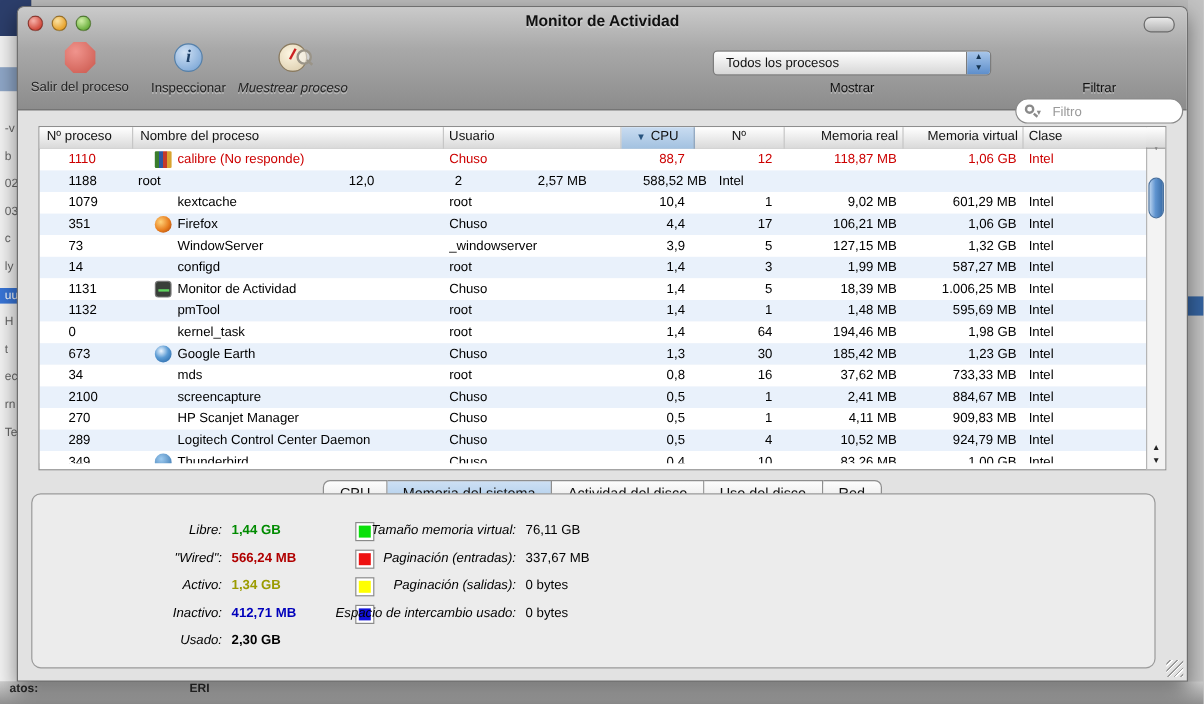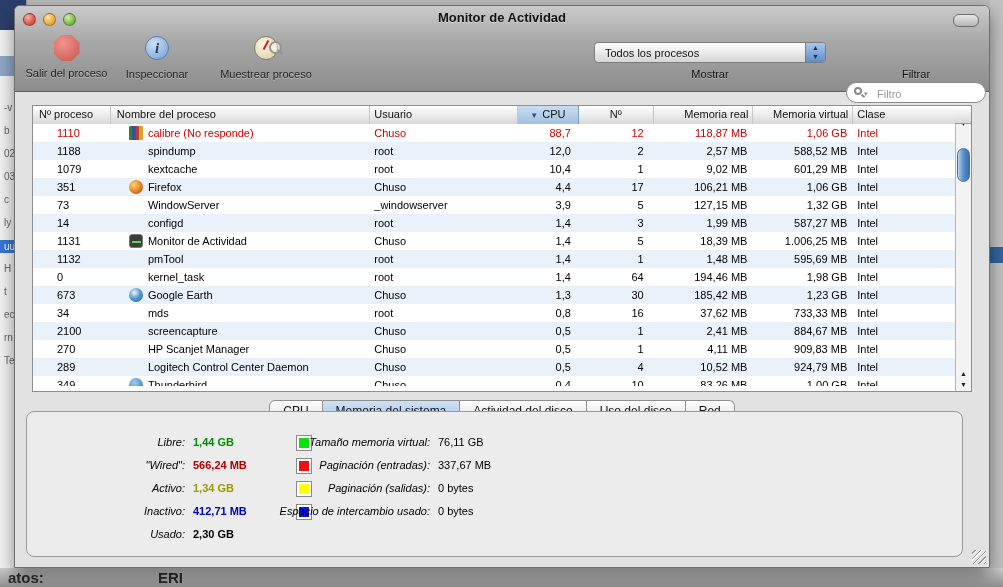--- a/index.html
+++ b/index.html
@@ -8,21 +8,21 @@
   
   .bg-left{position:absolute;left:0;top:0;width:26px;height:568px;background:#f3f3f3;border-right:1px solid #9a9a9a;}
   .bg-left .navy{position:absolute;left:0;top:0;width:26px;height:30px;background:#2c3e6b;}
   .bg-left .navy2{position:absolute;left:0;top:56px;width:26px;height:20px;background:#8fa7c8;}
   .bg-frag{position:absolute;left:4px;font-size:10px;color:#666;white-space:nowrap;}
   .bg-frag.hl{background:#3875d7;color:#fff;left:0;padding:1px 4px;}
   .bg-right{position:absolute;right:0;top:0;width:13px;height:587px;background:#c2c2c2;}
   .bg-right .blue{position:absolute;left:0;top:247px;width:13px;height:16px;background:#34629e;}
   .bg-bottom{position:absolute;left:0;top:568px;width:1003px;height:19px;
              background:linear-gradient(#cfcfcf,#8f8f8f);}
-  .bg-bottom span{position:absolute;top:1px;font-size:15px;font-weight:bold;color:#2a2a2a;}
+  .bg-bottom span{position:absolute;top:1px;font-size:10px;font-weight:bold;color:#2a2a2a;}
   
   .window{position:absolute;left:14px;top:5px;width:976px;height:563px;background:#e2e2e2;
           border:1px solid #6f6f6f;border-radius:6px 6px 0 0;box-shadow:0 8px 18px rgba(0,0,0,.45);
           box-sizing:border-box;overflow:hidden;}
   .chrome{position:absolute;left:0;top:0;width:100%;height:85px;
           background:linear-gradient(#cacaca,#a9a9a9 40%,#8c8c8c);border-bottom:1px solid #5f5f5f;}
   .titlebar{position:absolute;left:0;top:0;width:100%;height:24px;}
   .tl{position:absolute;top:7px;width:13px;height:13px;border-radius:50%;border:1px solid rgba(0,0,0,.35);box-sizing:border-box;}
   .tl.red{left:8px;background:radial-gradient(circle at 35% 30%,#f7b3ab,#d24c3e 70%);}
   .tl.yellow{left:28px;background:radial-gradient(circle at 35% 30%,#fbe3a4,#e8a42f 70%);}
@@ -158,21 +158,21 @@
           <div class="octagon"></div>
         </div>
       <div class="lbl">Salir del proceso</div>
     </div>
     <div class="tbtn" style="left:103px;width:78px;">
       <div class="ticon">
           <div class="infoc">i</div>
         </div>
       <div class="lbl">Inspeccionar</div>
     </div>
-    <div class="tbtn" style="left:196px;width:110px;">
+    <div class="tbtn" style="left:174px;width:110px;font-style:italic;">
       <div class="ticon">
           <div class="gauge">
             <div class="needle"></div>
             <div class="mag"></div>
           </div>
         </div>
       <div class="lbl">Muestrear proceso</div>
     </div>
 
     <div class="popup">
@@ -206,21 +206,20 @@
           <div class="tcell c-name"><div class="picon calibre-books-icon"></div><span class="ntext">calibre (No responde)</span></div>
           <div class="tcell c-user">Chuso</div>
           <div class="tcell c-cpu">88,7</div>
           <div class="tcell c-threads">12</div>
           <div class="tcell c-rmem">118,87 MB</div>
           <div class="tcell c-vmem">1,06 GB</div>
           <div class="tcell c-kind">Intel</div>
         </div>
         <div class="trow alt">
           <div class="tcell c-pid">1188</div>
-          <div class="tcell c-name"><span class="ntext">spindump</span></div>
           <div class="tcell c-user">root</div>
           <div class="tcell c-cpu">12,0</div>
           <div class="tcell c-threads">2</div>
           <div class="tcell c-rmem">2,57 MB</div>
           <div class="tcell c-vmem">588,52 MB</div>
           <div class="tcell c-kind">Intel</div>
         </div>
         <div class="trow">
           <div class="tcell c-pid">1079</div>
           <div class="tcell c-name"><span class="ntext">kextcache</span></div>

